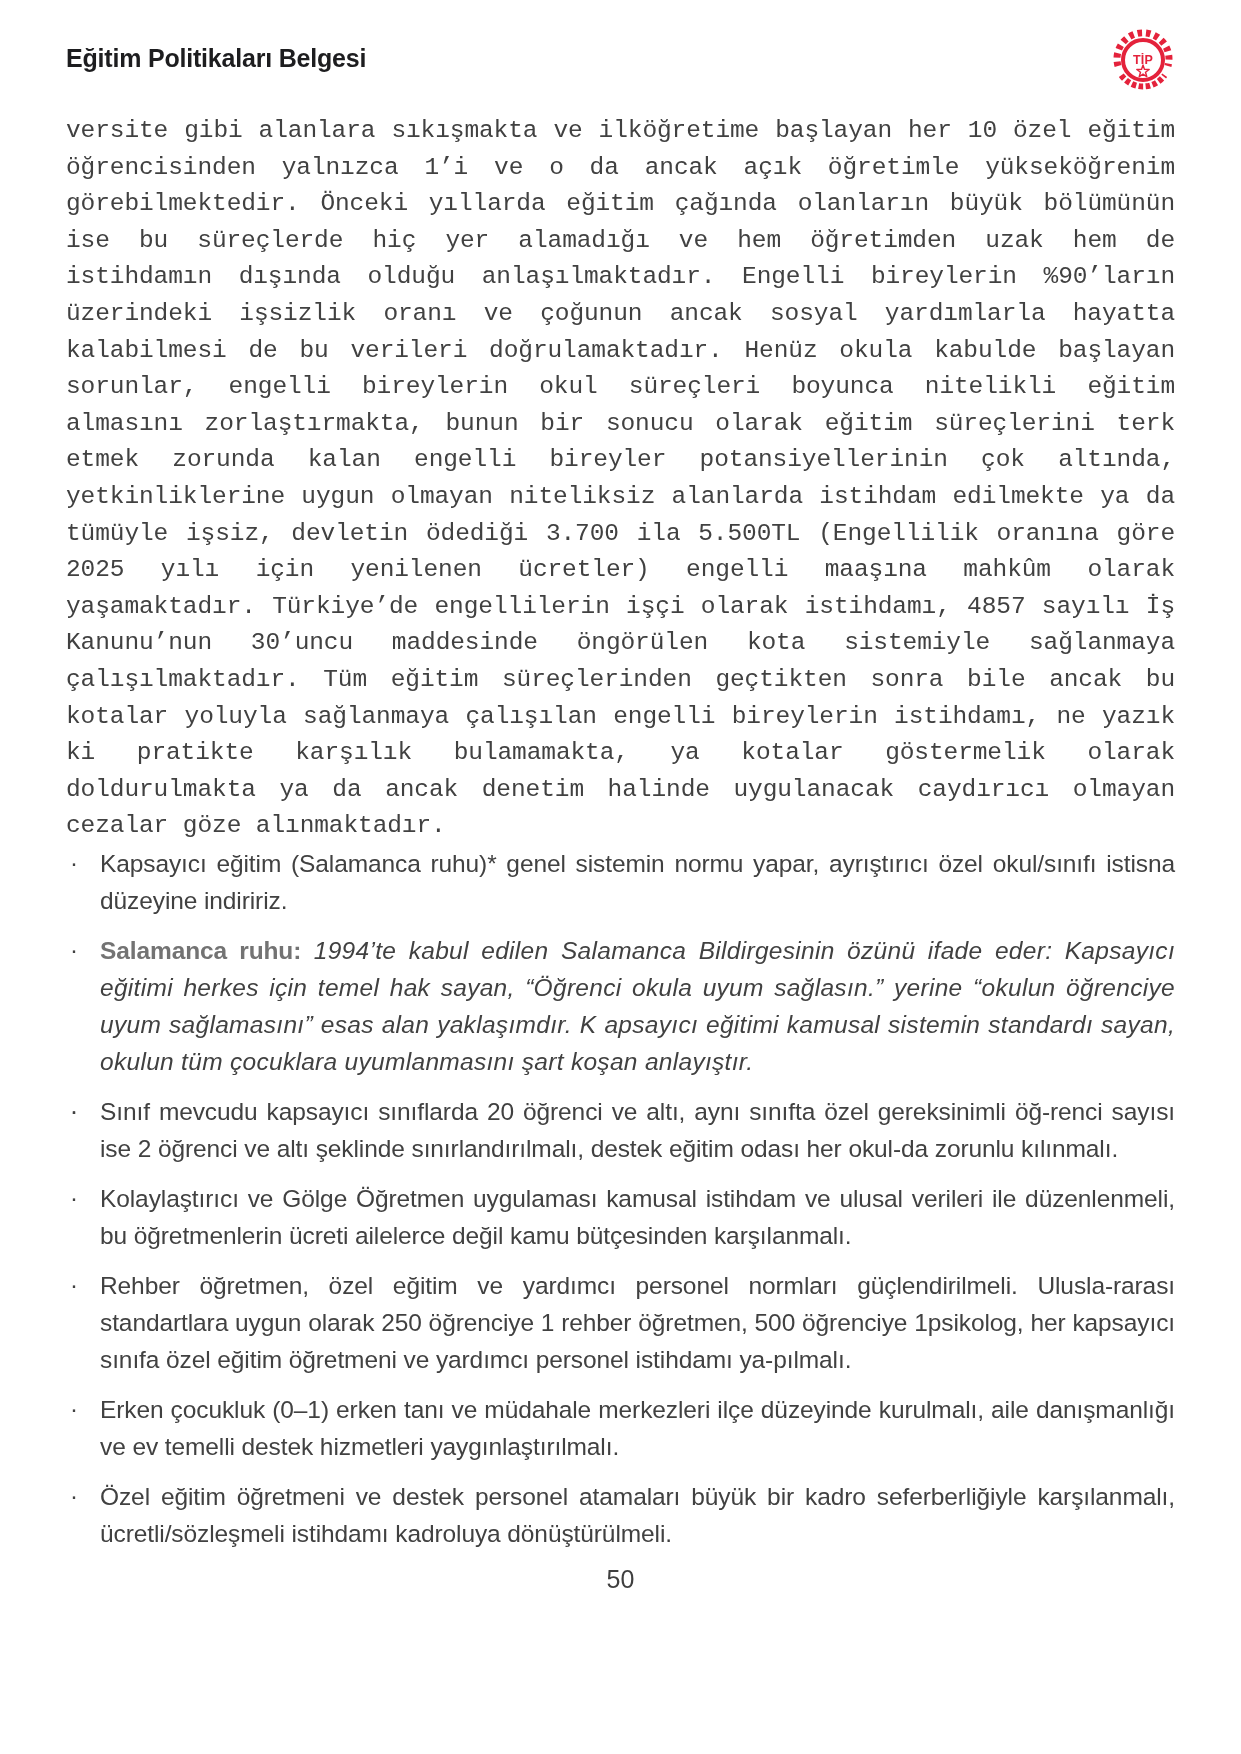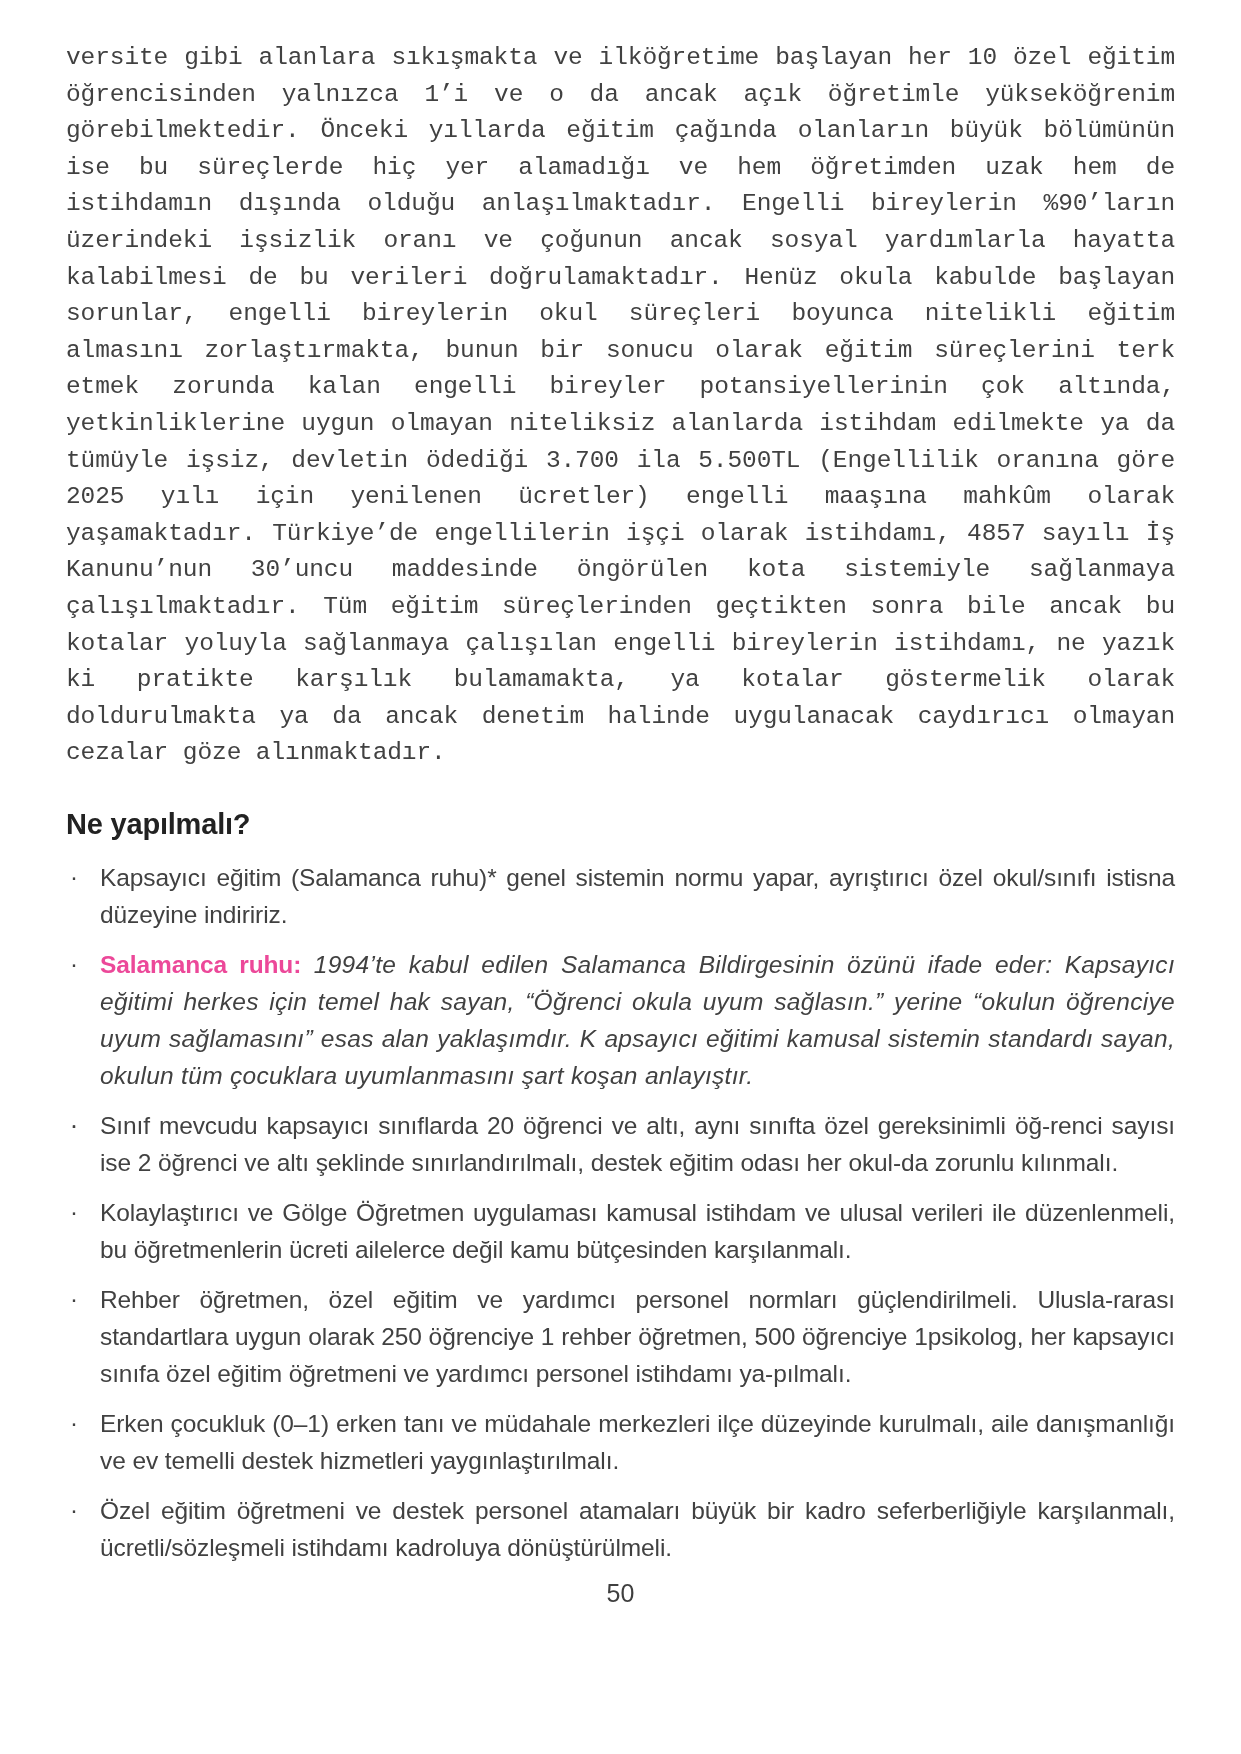--- a/index.html
+++ b/index.html
@@ -75,42 +75,58 @@
     font-size: 24px;
     color: #414141;
   }
   .bullets li.italic .li-text {
     font-style: italic;
     letter-spacing: 0.3px;
   }
   .bullets li .lead {
     font-weight: 700;
     font-style: normal;
-    color: #ec4899;
+    color: #737373;
     letter-spacing: -0.1px;
   }
 
   
   .page-footer {
     text-align: center;
     font-size: 25px;
     color: #3f3f3f;
     margin-top: 2px;
   }
 </style>
 </head>
 <body>
 
 <div class="page">
 
+  <header class="page-header">
+    <h1 class="doc-title">Eğitim Politikaları Belgesi</h1>
+    <div class="logo">
+      <svg viewBox="0 0 64 62">
+
+        <path d="M 7 36 A 26 26 0 1 1 57 36" fill="none" stroke="#E4223B" stroke-width="7" stroke-dasharray="4.5 4"></path>
+
+        <path d="M 10.3 45.2 A 26.5 26.5 0 0 0 53.7 45.2" fill="none" stroke="#E4223B" stroke-width="6" stroke-dasharray="4.5 2.5"></path>
+
+        <circle cx="32" cy="30" r="20" fill="#ffffff" stroke="#E4223B" stroke-width="4"></circle>
+
+        <text x="32" y="34" text-anchor="middle" fill="#E4223B">TİP</text>
+
+        <polygon points="32,35 33.5,39.4 38.2,39.5 34.5,42.3 35.8,46.8 32,44.1 28.2,46.8 29.5,42.3 25.8,39.5 30.5,39.4" fill="none" stroke="#E4223B" stroke-width="1.4" stroke-linejoin="round"></polygon>
+      </svg>
+    </div>
+  </header>
 
   <main>
     <p class="body-par">versite gibi alanlara sıkışmakta ve ilköğretime başlayan her 10 özel eğitim öğrencisinden yalnızca 1’i ve o da ancak açık öğretimle yükseköğrenim görebilmektedir. Önceki yıllarda eğitim çağında olanların büyük bölümünün ise bu süreçlerde hiç yer alamadığı ve hem öğretimden uzak hem de istihdamın dışında olduğu anlaşılmaktadır. Engelli bireylerin %90’ların üzerindeki işsizlik oranı ve çoğunun ancak sosyal yardımlarla hayatta kalabilmesi de bu verileri doğrulamaktadır. Henüz okula kabulde başlayan sorunlar, engelli bireylerin okul süreçleri boyunca nitelikli eğitim almasını zorlaştırmakta, bunun bir sonucu olarak eğitim süreçlerini terk etmek zorunda kalan engelli bireyler potansiyellerinin çok altında, yetkinliklerine uygun olmayan niteliksiz alanlarda istihdam edilmekte ya da tümüyle işsiz, devletin ödediği 3.700 ila 5.500TL (Engellilik oranına göre 2025 yılı için yenilenen ücretler) engelli maaşına mahkûm olarak yaşamaktadır. Türkiye’de engellilerin işçi olarak istihdamı, 4857 sayılı İş Kanunu’nun 30’uncu maddesinde öngörülen kota sistemiyle sağlanmaya çalışılmaktadır. Tüm eğitim süreçlerinden geçtikten sonra bile ancak bu kotalar yoluyla sağlanmaya çalışılan engelli bireylerin istihdamı, ne yazık ki pratikte karşılık bulamamakta, ya kotalar göstermelik olarak doldurulmakta ya da ancak denetim halinde uygulanacak caydırıcı olmayan cezalar göze alınmaktadır.</p>
 
-    <h2 class="section-heading">Ne yapılmalı?</h2>
 
     <ul class="bullets">
       <li>
         <span class="marker">·</span>
         <span class="li-text"><b class="lead"></b><span>Kapsayıcı eğitim (Salamanca ruhu)* genel sistemin normu yapar, ayrıştırıcı özel okul/sınıfı istisna düzeyine indiririz.</span></span>
       </li>
       <li class="italic">
         <span class="marker">·</span>
         <span class="li-text"><b class="lead">Salamanca ruhu:</b><span> 1994’te kabul edilen Salamanca Bildirgesinin özünü ifade eder: Kapsayıcı eğitimi herkes için temel hak sayan, “Öğrenci okula uyum sağlasın.” yerine “okulun öğrenciye uyum sağlamasını” esas alan yaklaşımdır. K apsayıcı eğitimi kamusal sistemin standardı sayan, okulun tüm çocuklara uyumlanmasını şart koşan anlayıştır.</span></span>
       </li>

